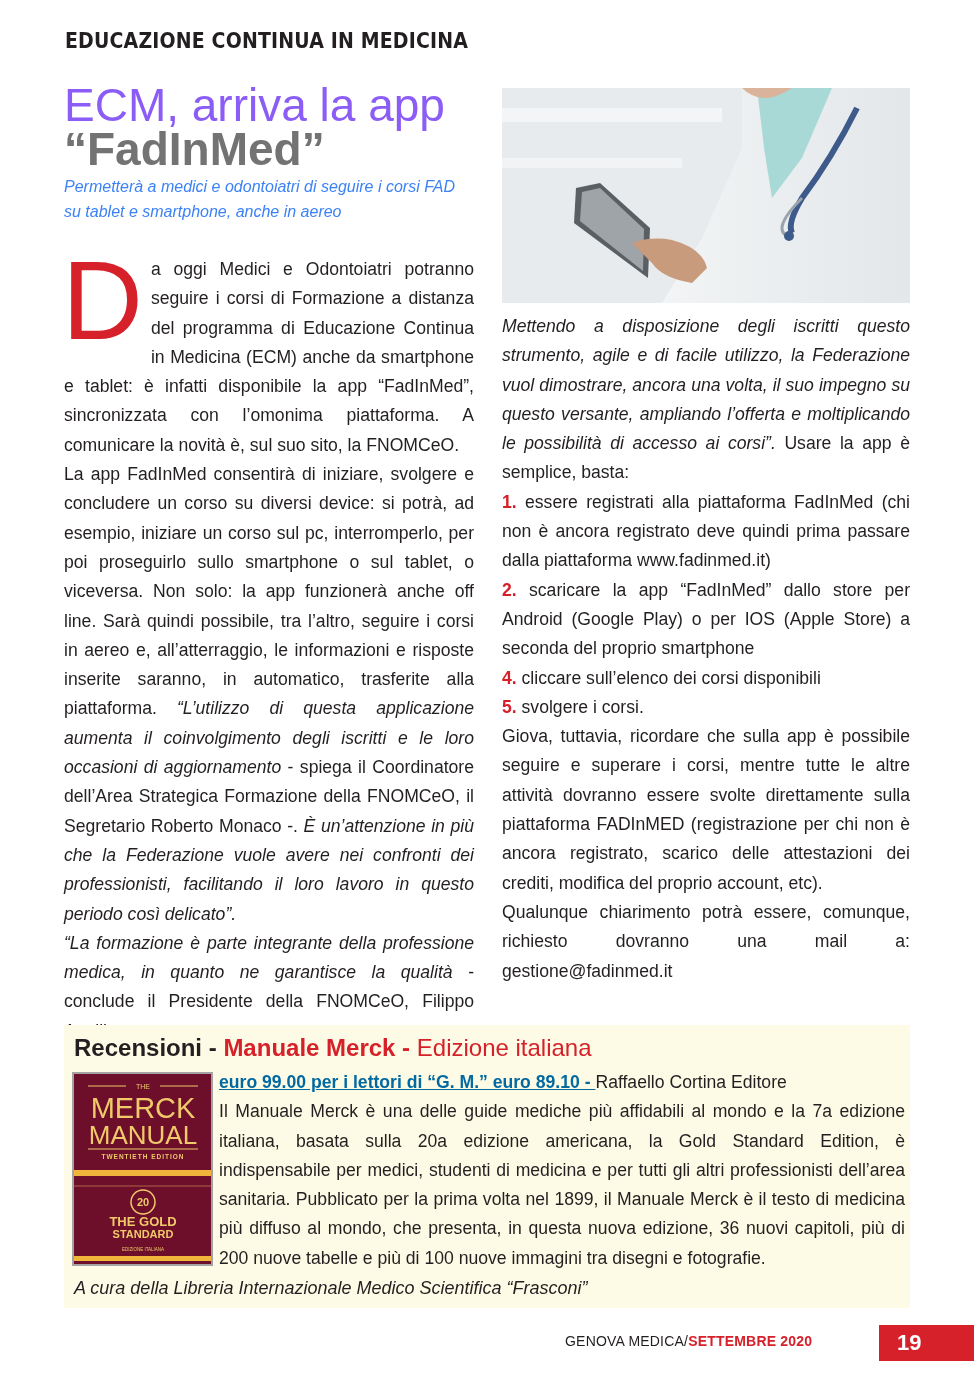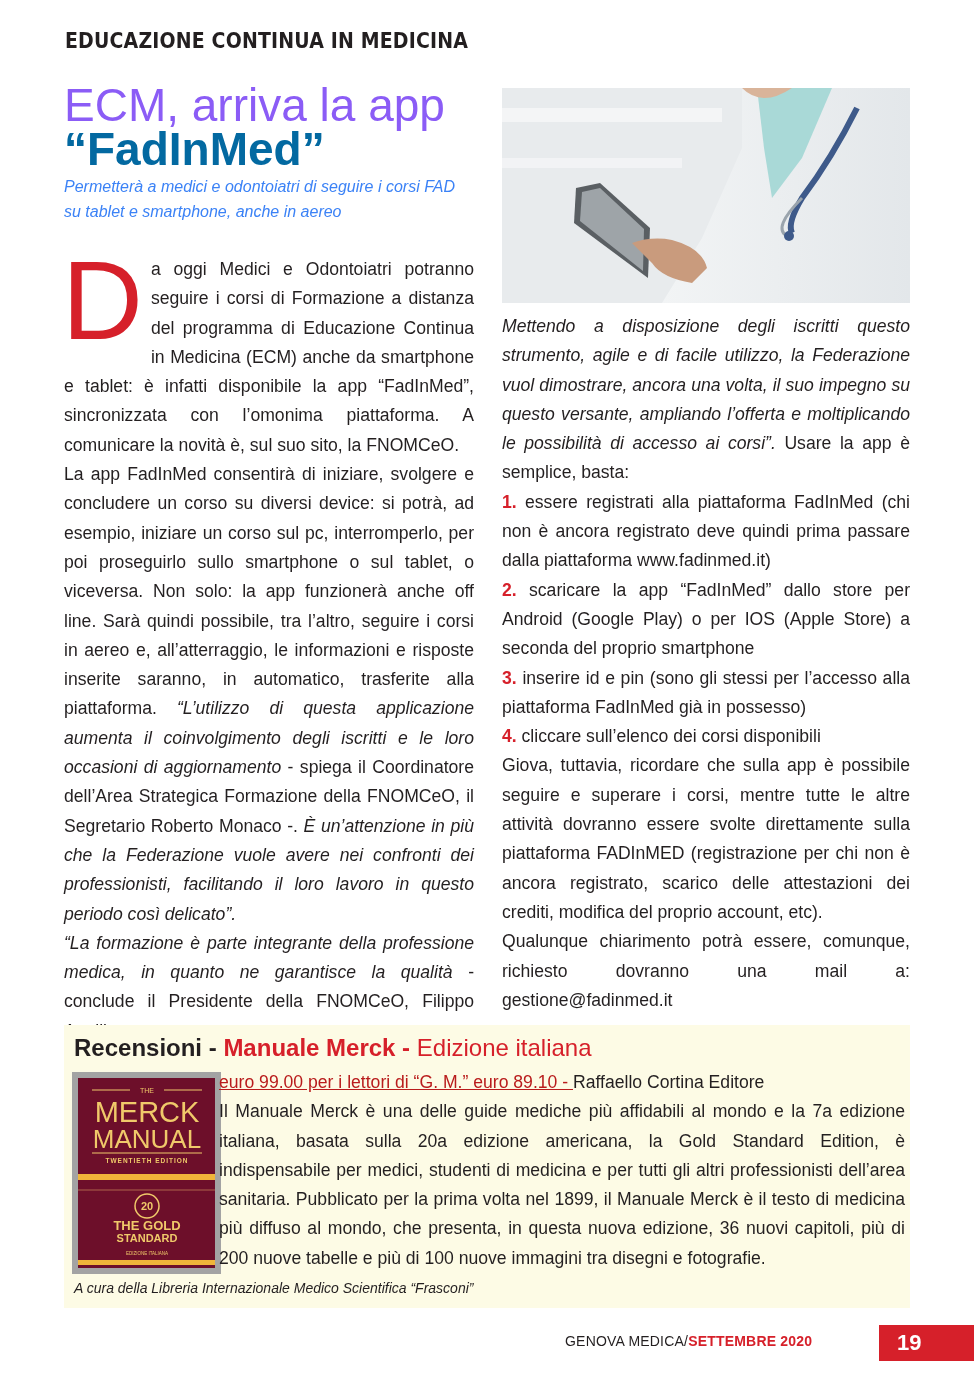--- a/index.html
+++ b/index.html
@@ -1,40 +1,40 @@
 <!DOCTYPE html>
 <html><head>
 <meta charset="utf-8">
 <style>
   html, body { margin: 0; padding: 0; background: #ffffff; }
   body { width: 974px; height: 1399px; position: relative; overflow: hidden;
          font-family: "Liberation Sans", sans-serif; color: #231f20; }
   .section-label { position: absolute; left: 65px; top: 28px; font-size: 22px; font-weight: bold;
          letter-spacing: 0.2px; color: #231f20; font-family: "DejaVu Sans", sans-serif; transform: scaleX(0.86); transform-origin: left; }
   .title-line1 { position: absolute; left: 64px; top: 80px; font-size: 46px; line-height: 50px; color: #8b5cf6; font-weight: normal; }
-  .title-line2 { position: absolute; left: 64px; top: 124px; font-size: 46px; line-height: 50px; color: #0369a1; }
+  .title-line2 { position: absolute; left: 64px; top: 124px; font-size: 46px; line-height: 50px; color: #737373; }
   .subtitle { position: absolute; left: 64px; top: 174px; width: 410px; font-size: 16px; line-height: 25px; font-style: italic; color: #3b82f6; }
   .col { position: absolute; font-size: 17.6px; line-height: 29.3px; text-align: justify; color: #231f20; }
   .col p { margin: 0; }
   .col-left { left: 64px; top: 255px; width: 410px; }
   .col-right { left: 502px; top: 312px; width: 408px; }
   .dropcap { float: left; font-size: 112px; line-height: 80px; color: #d6202a; margin: 6px 8px 0 -2px; font-weight: normal; height: 82px; }
   .it { font-style: italic; margin-top: 31px; }
   .num { color: #d6202a; font-weight: bold; }
   .photo { position: absolute; left: 502px; top: 88px; width: 408px; height: 215px; overflow: hidden;
            background: linear-gradient(90deg, #dfe3e6 0%, #eef0f1 35%, #e4e8ea 60%, #f4f5f6 100%); }
   .review { position: absolute; left: 64px; top: 1025px; width: 846px; height: 283px; background: #fdfbe5; }
   .review-head { position: absolute; left: 10px; top: 8px; font-size: 24px; line-height: 30px; white-space: nowrap; }
   .review-head .a { font-weight: bold; color: #231f20; }
   .review-head .b { font-weight: bold; color: #d6202a; }
   .review-head .c { color: #d6202a; }
-  .cover { position: absolute; left: 8px; top: 47px; width: 137px; height: 190px; background: #6d0f2a; border: 6px solid #a3a3a3; overflow: hidden; }
+  .cover { position: absolute; left: 8px; top: 47px; width: 137px; height: 190px; background: #6d0f2a; border: 2px solid #a3a3a3; overflow: hidden; }
   .review-text { position: absolute; left: 155px; top: 43px; width: 686px; font-size: 17.6px; line-height: 29.3px; text-align: justify; }
-  .price-link { color: #b91c1c; font-weight: normal; text-decoration: underline; }
-  .review-foot { position: absolute; left: 10px; top: 249px; font-size: 14px; font-style: italic; line-height: 28px; white-space: nowrap; }
+  .price-link { color: #0369a1; font-weight: bold; text-decoration: underline; }
+  .review-foot { position: absolute; left: 10px; top: 249px; font-size: 18px; font-style: italic; line-height: 28px; white-space: nowrap; }
   .footer-text { position: absolute; left: 565px; top: 1333px; font-size: 14px; color: #231f20; letter-spacing: 0.2px; white-space: nowrap; }
   .footer-text .month { color: #d6202a; font-weight: bold; }
   .page-badge { position: absolute; left: 879px; top: 1325px; width: 95px; height: 36px; background: #d6202a; color: #fff;
                 font-size: 22px; font-weight: bold; line-height: 36px; padding-left: 18px; box-sizing: border-box; }
 </style>
 </head>
 <body>
 
 <div class="section-label">EDUCAZIONE CONTINUA IN MEDICINA</div>
 
@@ -80,22 +80,22 @@
   </svg>
 </div>
 
 <div class="col col-right">
   <p>
     <span class="it">Mettendo a disposizione degli iscritti questo strumento, agile e di facile utilizzo, la Federazione vuol dimostrare, ancora una volta, il suo impegno su questo versante, ampliando l’offerta e moltiplicando le possibilità di accesso ai corsi”.</span><span> Usare la app è semplice, basta:</span>
   </p>
   <div>
     <p><span class="num">1.</span><span> essere registrati alla piattaforma FadInMed (chi non è ancora registrato deve quindi prima passare dalla piattaforma www.fadinmed.it)</span></p>
     <p><span class="num">2.</span><span> scaricare la app “FadInMed” dallo store per Android (Google Play) o per IOS (Apple Store) a seconda del proprio smartphone</span></p>
-    <p><span class="num">3.</span><span> inserire id e pin (sono gli stessi per l’accesso alla piattaforma FadInMed già in possesso)</span></p>
     <p><span class="num">4.</span><span> cliccare sull’elenco dei corsi disponibili</span></p>
+    <p><span class="num">5.</span><span> svolgere i corsi.</span></p>
   </div>
   <p>Giova, tuttavia, ricordare che sulla app è possibile seguire e superare i corsi, mentre tutte le altre attività dovranno essere svolte direttamente sulla piattaforma FADInMED (registrazione per chi non è ancora registrato, scarico delle attestazioni dei crediti, modifica del proprio account, etc).</p>
   <p>Qualunque chiarimento potrà essere, comunque, richiesto dovranno una mail a: gestione@fadinmed.it</p>
 </div>
 
 <div class="review">
   <div class="review-head">
     <span class="a">Recensioni</span><span class="a"> - </span><span class="b">Manuale Merck -</span><span class="c"> Edizione italiana</span>
   </div>
 

